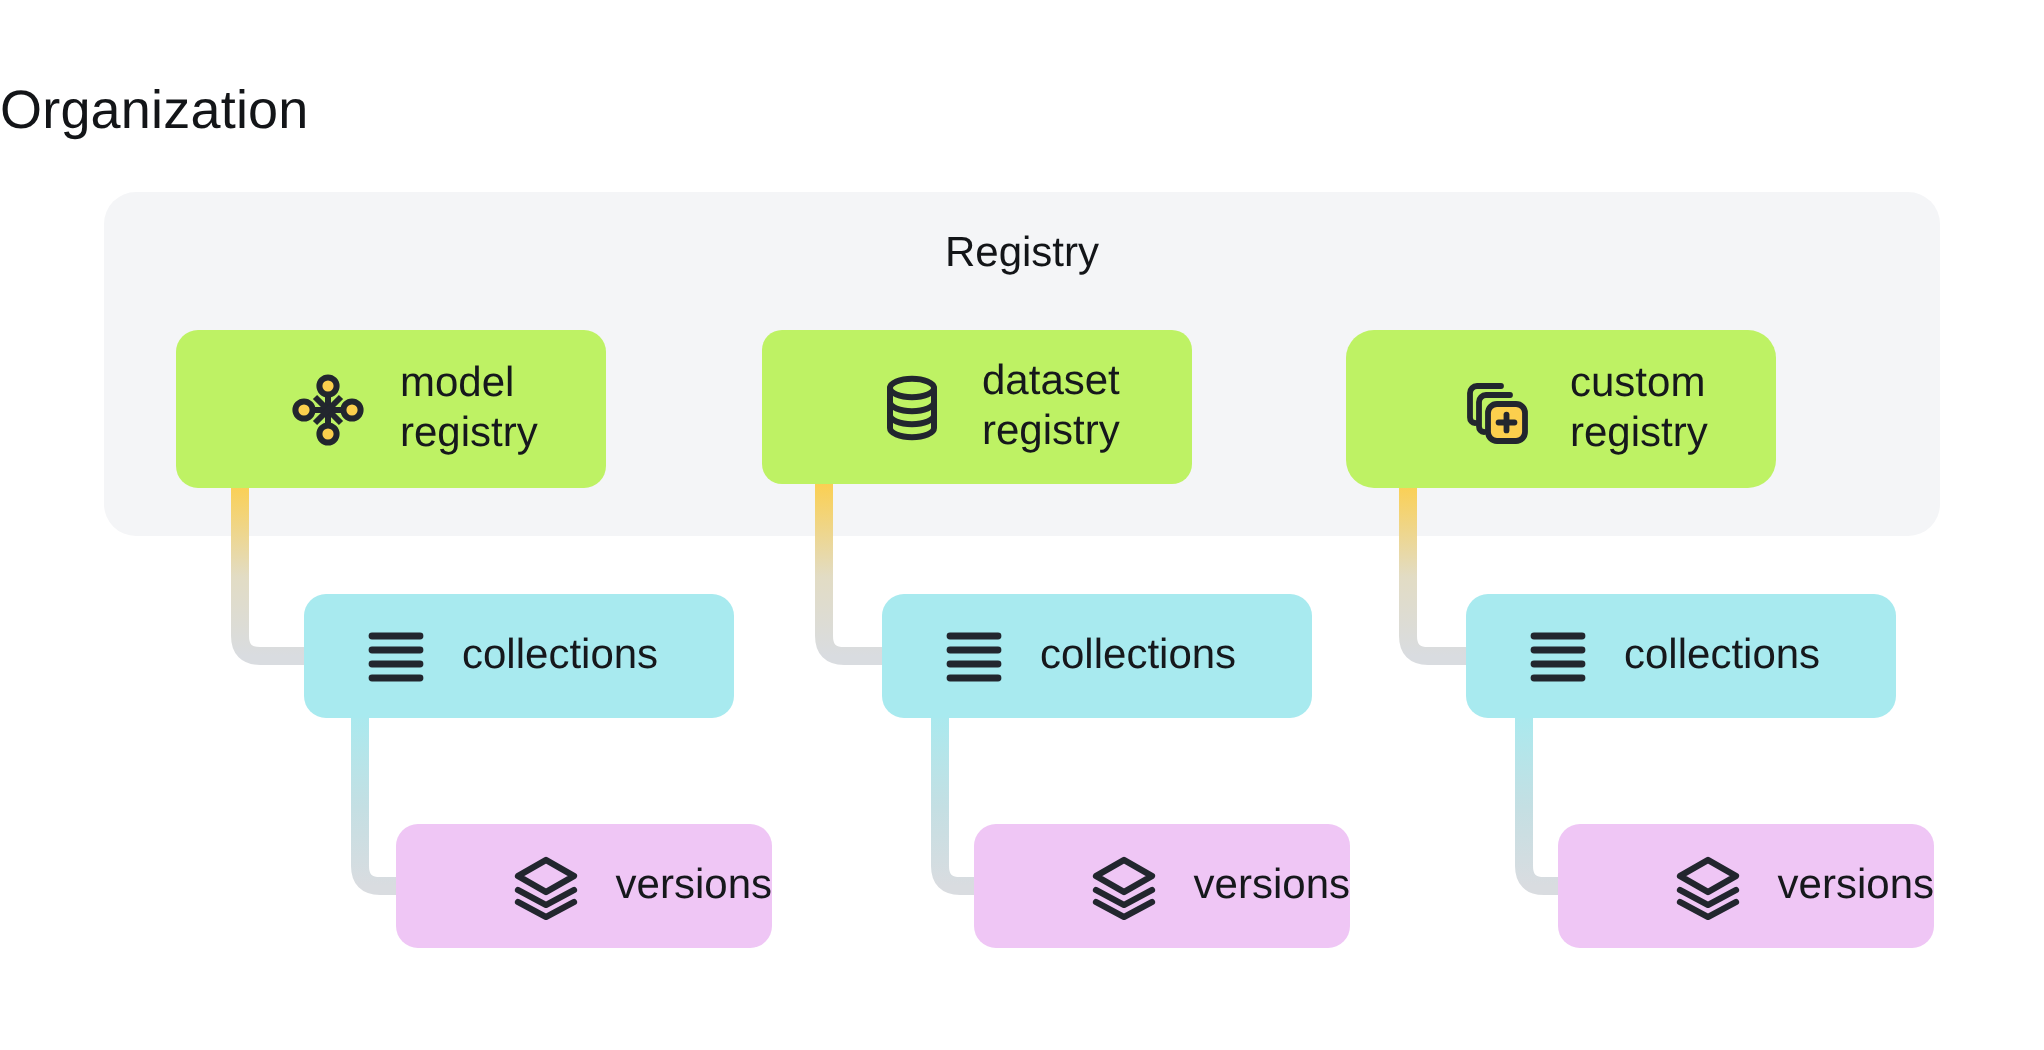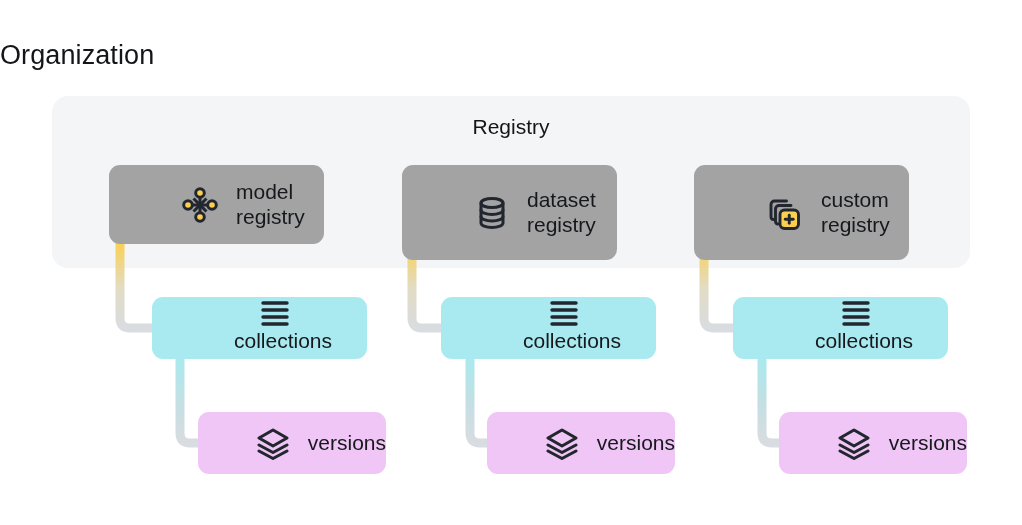--- a/index.html
+++ b/index.html
@@ -70,30 +70,28 @@
   
   .card {
     position: absolute;
     display: flex;
     align-items: center;
     box-sizing: border-box;
     border-radius: 12px;
   }
 
   .card-registry {
-    background: #a3a3a3;
+    background: #bef264;
     border-radius: 11px;
-    padding-left: 71px;
-    margin-left: 21px;
+    padding-left: 56px;
   }
   .card-collections {
     background: #a8eaef;
     border-radius: 11px;
     padding-left: 30px;
-    flex-direction: column;
   }
   .card-versions {
     background: #efc6f5;
     border-radius: 11px;
     padding-left: 28px;
     justify-content: flex-end;
   }
 
   .card-icon {
     flex: 0 0 auto;
@@ -195,21 +193,21 @@
         <g fill="none" stroke="#22262E" stroke-width="3.1" stroke-linejoin="round" stroke-linecap="round">
           <path d="M18 5 L32 13 L18 21 L4 13 Z"></path>
           <path d="M4 20 L18 27.5 L32 20"></path>
           <path d="M4 26 L18 33.5 L32 26"></path>
         </g>
       </svg>
     </span>
     <span class="card-label">versions</span>
   </div>
 
-  <div class="card card-registry" style="left:381px; top:165px; width:215px; height:95px;">
+  <div class="card card-registry" style="left:381px; top:165px; width:215px; height:77px;border-radius:10px;">
     <span class="card-icon">
       <svg width="38" height="38" viewBox="0 0 38 38" xmlns="http://www.w3.org/2000/svg">
         <g fill="none" stroke="#22262E" stroke-width="3" stroke-linecap="round">
           <ellipse cx="19" cy="9" rx="11" ry="4.6"></ellipse>
           <path d="M8 9 L8 29 C8 31.5 12.9 33.6 19 33.6 C25.1 33.6 30 31.5 30 29 L30 9"></path>
           <path d="M8 16 C8 18.5 12.9 20.6 19 20.6 C25.1 20.6 30 18.5 30 16"></path>
           <path d="M8 22.5 C8 25 12.9 27.1 19 27.1 C25.1 27.1 30 25 30 22.5"></path>
         </g>
       </svg>
     </span>
@@ -237,21 +235,21 @@
         <g fill="none" stroke="#22262E" stroke-width="3.1" stroke-linejoin="round" stroke-linecap="round">
           <path d="M18 5 L32 13 L18 21 L4 13 Z"></path>
           <path d="M4 20 L18 27.5 L32 20"></path>
           <path d="M4 26 L18 33.5 L32 26"></path>
         </g>
       </svg>
     </span>
     <span class="card-label">versions</span>
   </div>
 
-  <div class="card card-registry" style="left:673px; top:165px; width:215px; height:95px;">
+  <div class="card card-registry" style="left:673px; top:165px; width:215px; height:79px;border-radius:14px;">
     <span class="card-icon">
       <svg width="40" height="40" viewBox="0 0 40 40" xmlns="http://www.w3.org/2000/svg">
         <g fill="none" stroke="#22262E" stroke-width="2.9" stroke-linecap="round" stroke-linejoin="round">
           <path d="M8.5 26.5 C7 26.5 6 25.3 6 23.8 L6 11.5 C6 9.6 7.6 8 9.5 8 L21.5 8"></path>
           <path d="M13 31 C11.5 31 10.5 29.8 10.5 28.3 L10.5 16 C10.5 14.1 12.1 12.5 14 12.5 L26 12.5"></path>
           <rect x="15" y="17" width="18.5" height="18.5" rx="4.5" fill="#FCCF4D"></rect>
           <line x1="24.25" y1="22.3" x2="24.25" y2="30.2"></line>
           <line x1="20.3" y1="26.25" x2="28.2" y2="26.25"></line>
         </g>
       </svg>

